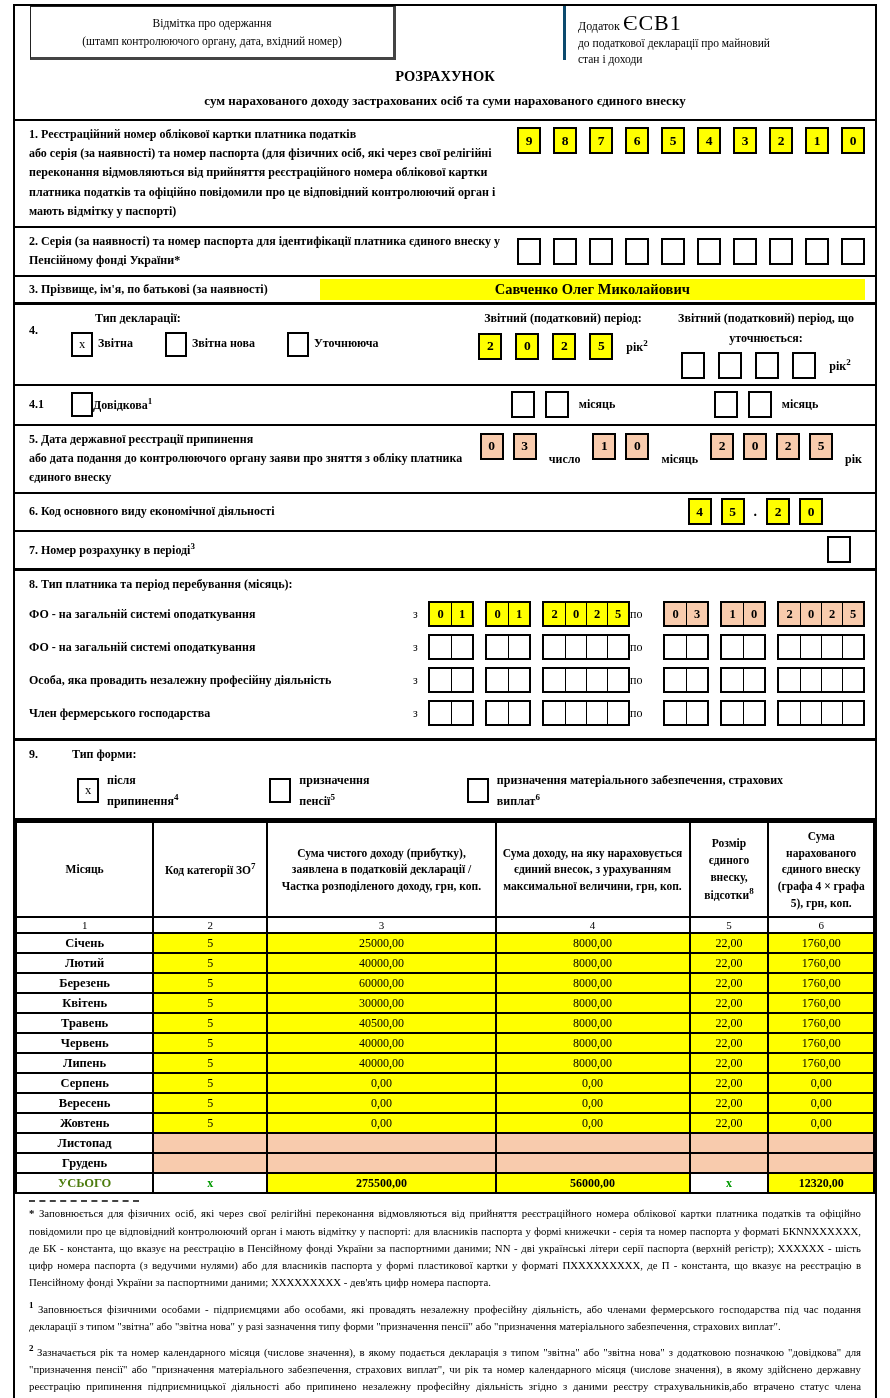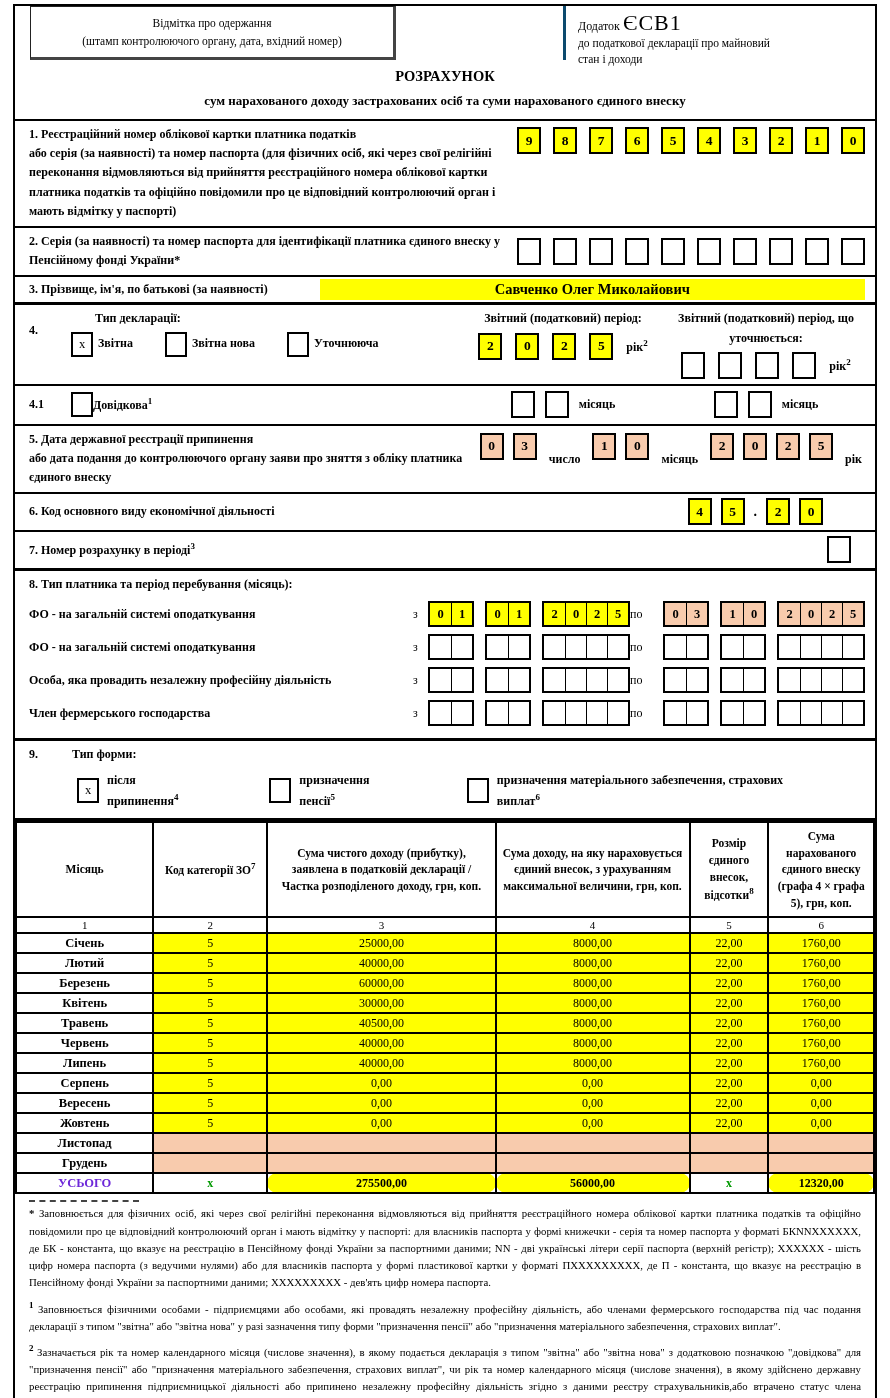--- a/index.html
+++ b/index.html
@@ -107,23 +107,23 @@
 
   
   table { width:100%; border-collapse:collapse; border:2px solid #000; }
   th, td { border:2px solid #000; text-align:center; vertical-align:middle; }
   th { font-weight:bold; font-size:11.5px; padding:5px 6px; line-height:1.45; }
   .numrow td { font-size:11px; height:16px; padding:0; }
   td { font-size:12px; height:20px; padding:1px 3px; }
   td.c-month { font-weight:bold; font-size:12.5px; }
   .fill-yellow { background:#FFFF00; }
   .fill-peach { background:#F8CBAD; }
-  .total-label { color:#6d28d9; font-weight:bold; }
+  .total-label { color:#4d7c0f; font-weight:bold; }
   .total-x { color:#009900; font-weight:bold; }
-  .total-num { font-weight:bold;border-radius:10px; }
+  .total-num { font-weight:bold; }
   .table-wrap { border-top:3px solid #000; padding:0; }
 
   
   .footnotes { padding:6px 14px 4px 14px; }
   .fn-sep { width:110px; border-top:2px dashed #444; margin-bottom:3px; }
   .footnote { font-size:10.8px; line-height:1.6; text-align:justify; margin-bottom:6px; }
   .fn-marker { font-weight:bold; }
 </style>
 </head>
 <body>
@@ -472,21 +472,21 @@
           <col style="width:22.6%">
             <col style="width:9.2%">
             <col style="width:12.3%">
         </colgroup>
         <thead>
           <tr>
             <th><span>Місяць</span></th>
             <th><span>Код категорії ЗО</span><sup>7</sup></th>
             <th><span>Сума чистого доходу (прибутку), заявлена в податковій декларації / Частка розподіленого доходу, грн, коп.</span></th>
             <th><span>Сума доходу, на яку нараховується єдиний внесок, з урахуванням максимальної величини, грн, коп.</span></th>
-            <th><span>Розмір єдиного внесок, відсотки</span><sup>8</sup></th>
+            <th><span>Розмір єдиного внеску, відсотки</span><sup>8</sup></th>
             <th><span>Сума нарахованого єдиного внеску (графа 4 × графа 5), грн, коп.</span></th>
           </tr>
           <tr class="numrow">
             <td>1</td>
             <td>2</td>
             <td>3</td>
             <td>4</td>
             <td>5</td>
             <td>6</td>
           </tr>

